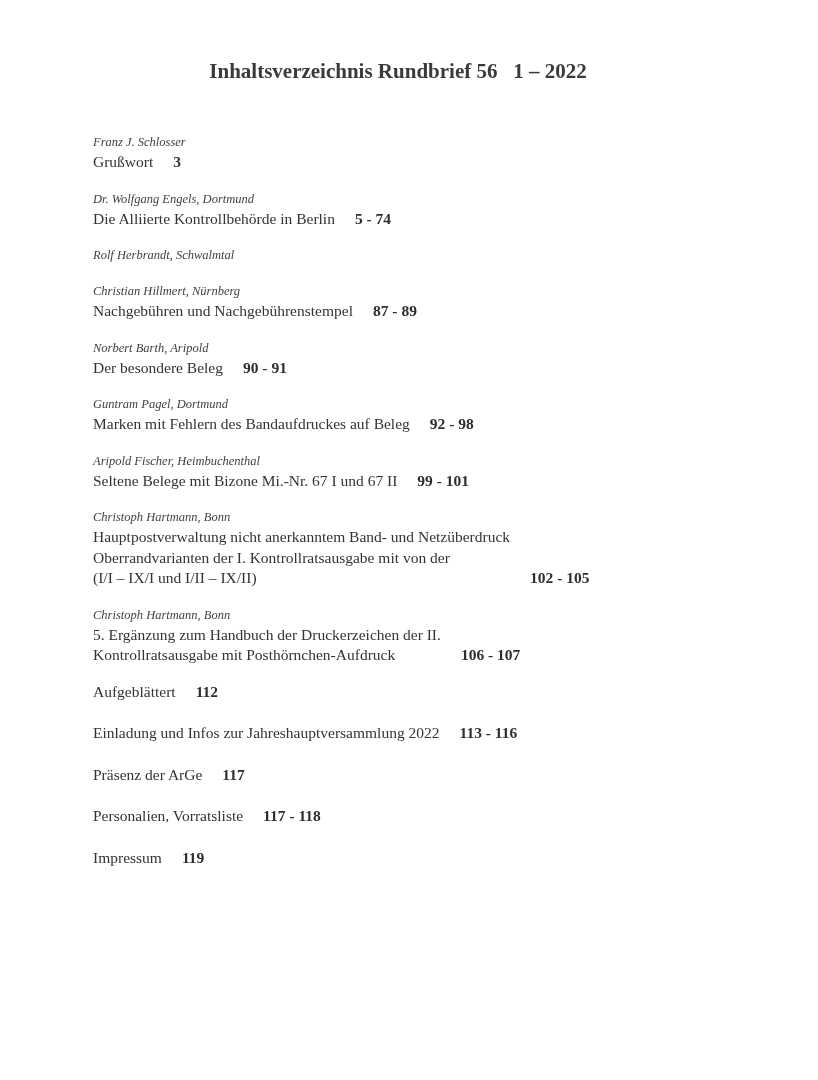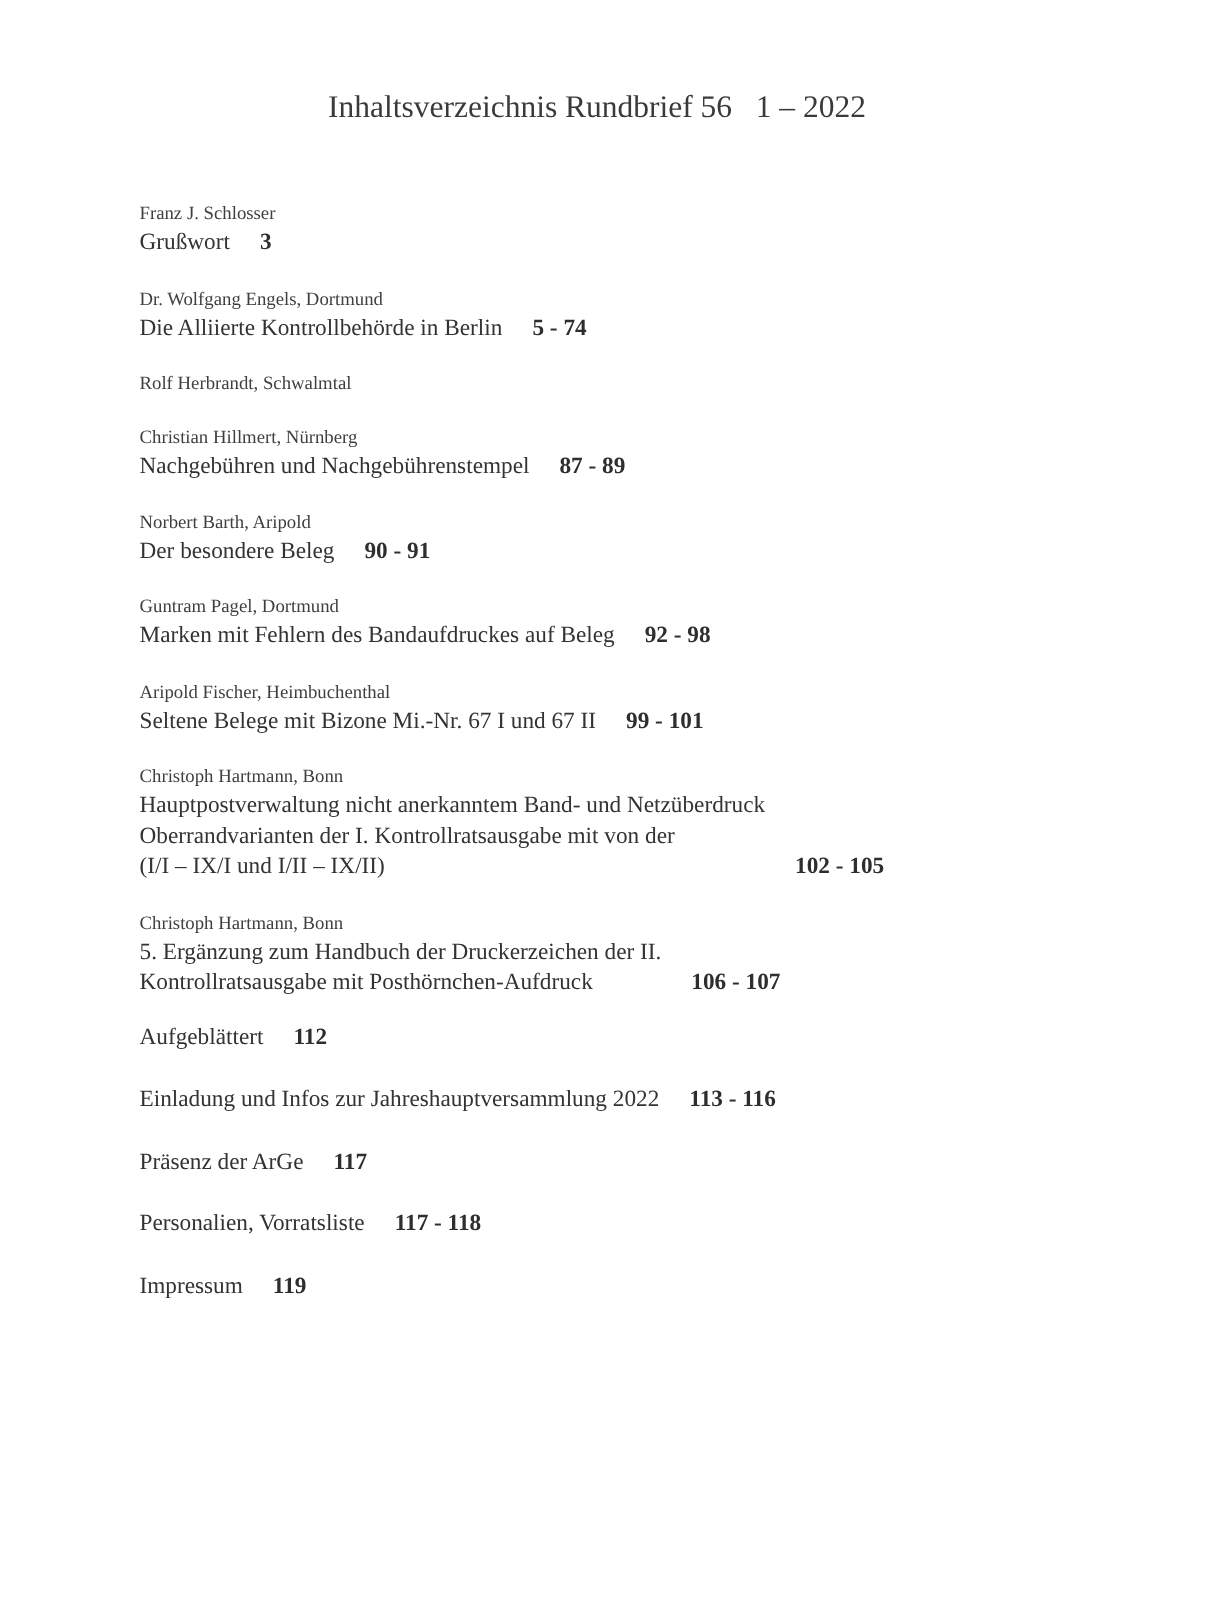--- a/index.html
+++ b/index.html
@@ -19,31 +19,32 @@
     width: 818px;
     height: 1080px;
     padding: 58px 115px 0 93px;
     background: #ffffff;
   }
   .doc-title {
     margin: 0 0 48px 0;
     text-align: center;
     font-size: 21px;
     line-height: 26px;
-    font-weight: normal;
+    font-weight: bold;
     color: #3a3a3a;
     white-space: pre;
   }
   .entry {
     margin-bottom: 16px;
   }
   .entry.no-author {
     margin-bottom: 21px;
   }
   .author {
+    font-style: italic;
     font-size: 12.5px;
     line-height: 20px;
     color: #3f3f3f;
   }
   .row {
     display: flex;
     justify-content: flex-start;
     align-items: flex-end;
   }
   .titles {

